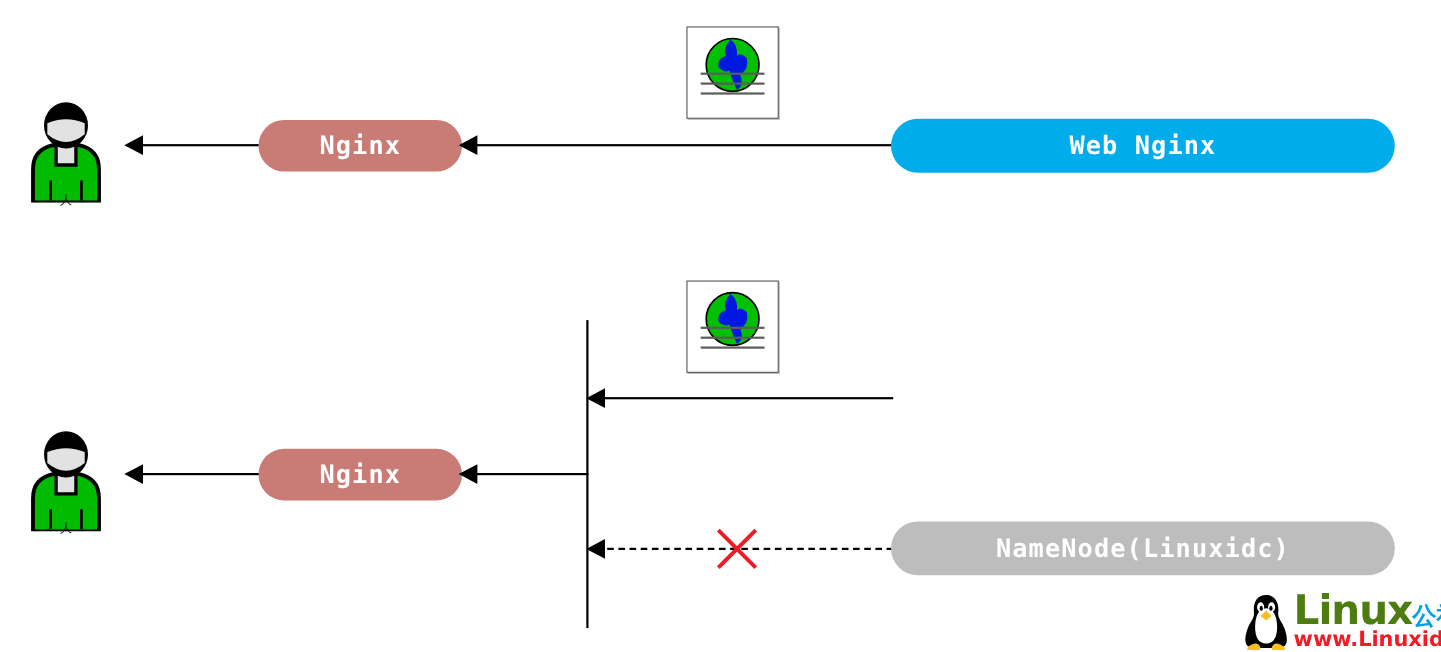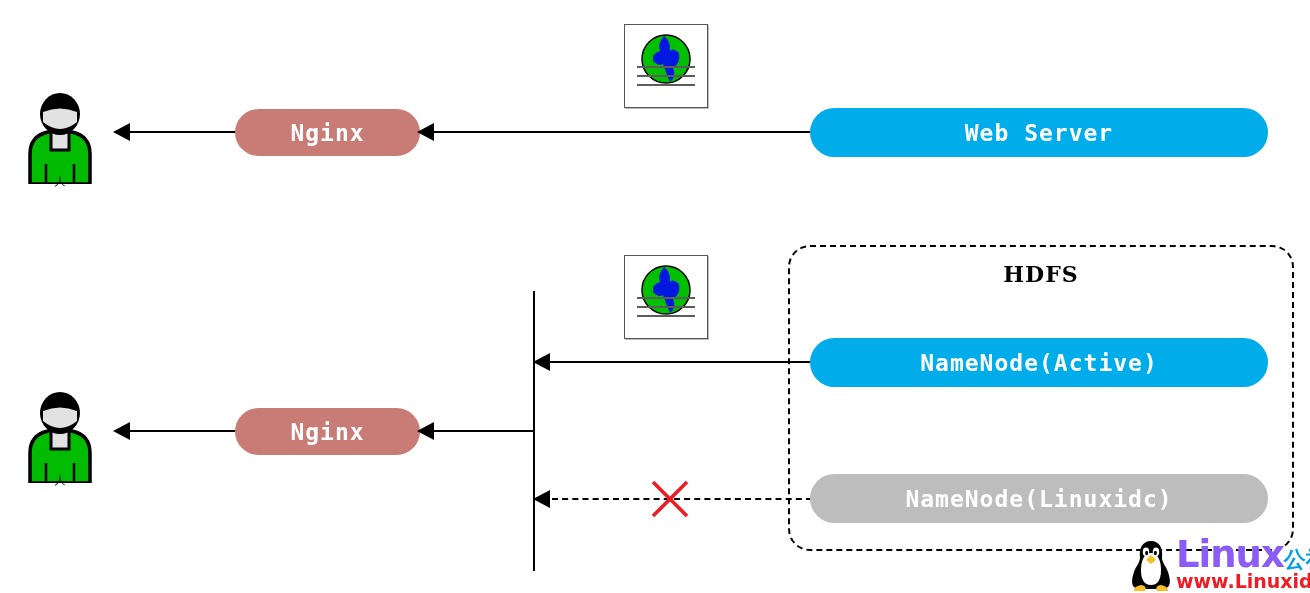--- a/index.html
+++ b/index.html
@@ -123,21 +123,21 @@
   
   .redx { position: absolute; }
 
   
   .watermark { position: absolute; display: flex; align-items: flex-end; }
   .wm-text { position: relative; margin-left: 2px; }
   .wm-main {
     font-family: "DejaVu Sans", "Liberation Sans", sans-serif;
     font-weight: bold;
     font-size: 37px;
-    color: #8b5cf6;
+    color: #4d7c0f;
     letter-spacing: -1px;
     line-height: 34px;
   }
   .wm-cn {
     font-family: "DejaVu Sans", "Liberation Sans", sans-serif;
     font-weight: bold;
     font-size: 22px;
     color: #00a0e9;
   }
   .wm-url {
@@ -186,21 +186,21 @@
       <path d="M27 3 Q20 11 23 18 Q15 20 16 28 Q22 34 26 31 Q29 40 33 49 Q40 44 36 35 Q44 30 42 20 Q36 14 33 18 Q34 8 27 3 Z" fill="#0018e0"></path>
     </svg>
     <div class="lines">
       <i></i>
         <i></i>
         <i></i>
     </div>
   </div>
 
   <div class="node node-blue" style="left:810px; top:108px; width:458px; height:49px;">
-    <span>Web Server</span>
+    <span>Web Nginx</span>
   </div>
 
   <div class="person" style="left:26px; top:391px;">
     <svg width="68" height="92" viewBox="0 0 68 92">
       <path d="M4 92 L4 62 Q4 44 22 40 L46 40 Q64 44 64 62 L64 92 Z" fill="#00bb00" stroke="#000000" stroke-width="3.5"></path>
       <line x1="20" y1="72" x2="20" y2="90" stroke="#000000" stroke-width="2.5"></line>
       <line x1="48" y1="72" x2="48" y2="90" stroke="#000000" stroke-width="2.5"></line>
       <path d="M25 38 L25 58 L43 58 L43 38 Z" fill="#e2e2e2" stroke="#000000" stroke-width="3"></path>
       <ellipse cx="34" cy="22" rx="20" ry="21" fill="#000000"></ellipse>
       <path d="M17 20 Q34 13 51 20 L51 30 Q34 44 17 30 Z" fill="#e2e2e2"></path>
@@ -238,27 +238,21 @@
       <circle cx="29" cy="26" r="24" fill="#00c000" stroke="#000000" stroke-width="1.5"></circle>
       <path d="M27 3 Q20 11 23 18 Q15 20 16 28 Q22 34 26 31 Q29 40 33 49 Q40 44 36 35 Q44 30 42 20 Q36 14 33 18 Q34 8 27 3 Z" fill="#0018e0"></path>
     </svg>
     <div class="lines">
       <i></i>
         <i></i>
         <i></i>
     </div>
   </div>
 
-  <div class="dashed-box" style="left:788px; top:245px; width:502px; height:302px;">
-    <div class="dashed-box-title">HDFS</div>
-  </div>
-
-  <div class="node node-blue" style="left:810px; top:338px; width:458px; height:49px;">
-    <span>NameNode(Active)</span>
-  </div>
+
 
   <div class="node node-gray" style="left:810px; top:474px; width:458px; height:49px;">
     <span>NameNode(Linuxidc)</span>
   </div>
 
   <div class="watermark" style="left:1128px; top:538px;">
     <svg width="46" height="52" viewBox="0 0 46 52">
 
       <path d="M23 2 C14 2 11 10 12 18 C12.5 23 8 27 6 33 C4 39 3 45 6 48 C10 51 16 50 23 50 C30 50 36 51 40 48 C43 45 42 39 40 33 C38 27 33.5 23 34 18 C35 10 32 2 23 2 Z" fill="#000000"></path>
 

